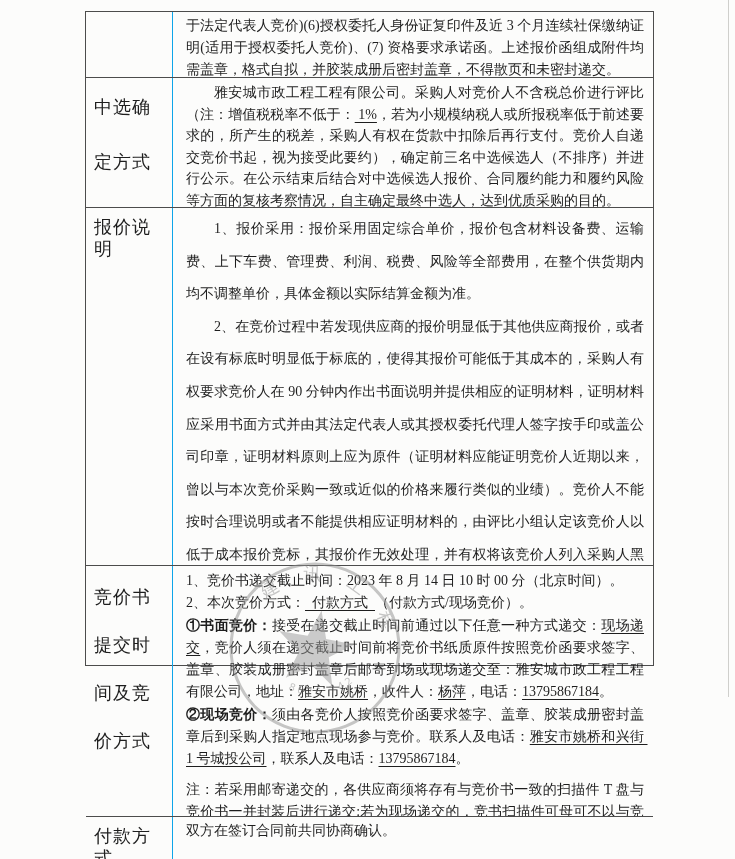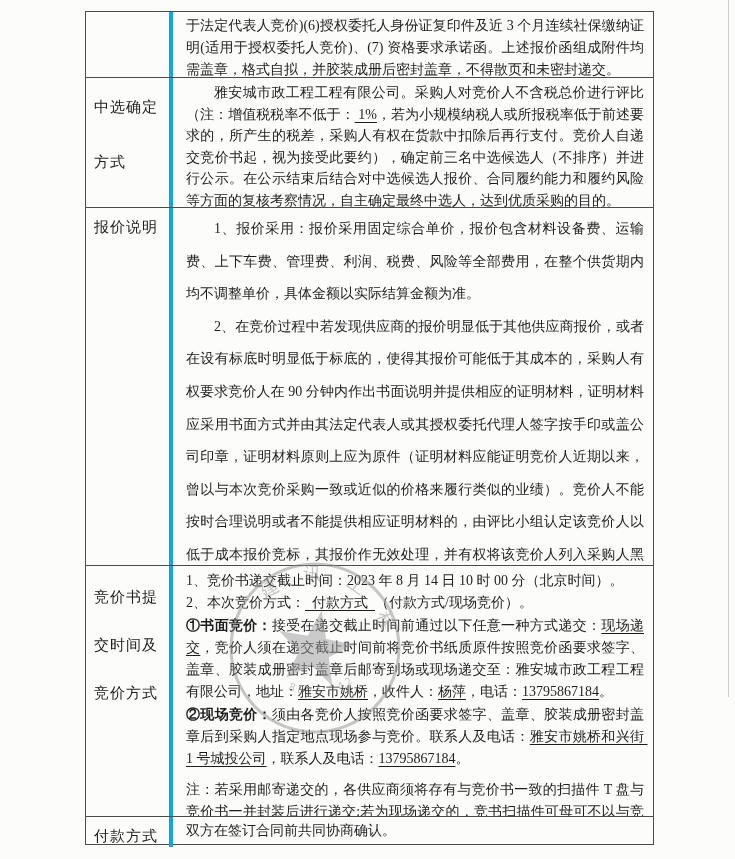--- a/index.html
+++ b/index.html
@@ -8,31 +8,31 @@
     background:#fcfcfb;
     font-family:"Liberation Serif","DejaVu Serif",serif;
     color:#1e1e1e;
   }
   .page{position:absolute;inset:0;}
   
   .edge-line{position:absolute;left:728px;top:0;width:1px;height:697px;background:#cscsc;
     background:#cfcfcc;}
   
   .doc-table{
-    position:absolute;left:85px;top:11px;width:569px;height:834px;
+    position:absolute;left:85px;top:11px;width:569px;height:655px;
     border:1px solid #4c4c4c;box-sizing:border-box;
     display:flex;flex-direction:column;background:transparent;
   }
   .trow{display:flex;box-sizing:border-box;border-bottom:1px solid #4c4c4c;}
   .trow:last-child{border-bottom:none;}
   .r1{height:66px;} .r2{height:130px;} .r3{height:358px;justify-content:flex-end;} .r4{height:251px;} .r5{flex:1;}
   .hcell{
     width:87px;min-width:87px;box-sizing:border-box;
-    border-right:4px solid #0ea5e9;
-    font-size:15px;letter-spacing:1px;line-height:22px;
+    border-right:1px solid #0ea5e9;
+    font-size:18px;letter-spacing:1px;line-height:22px;
     padding:8px 3px 0 8px;
   }
   .r2 .hcell{line-height:55px;padding-top:2px;}
   .r4 .hcell{line-height:48px;padding-top:7px;}
   .r5 .hcell{padding-top:8px;}
   .bcell{
     flex:1;box-sizing:border-box;overflow:hidden;
     font-size:14px;text-align:justify;
     padding:3px 9px 0 13px;
   }

